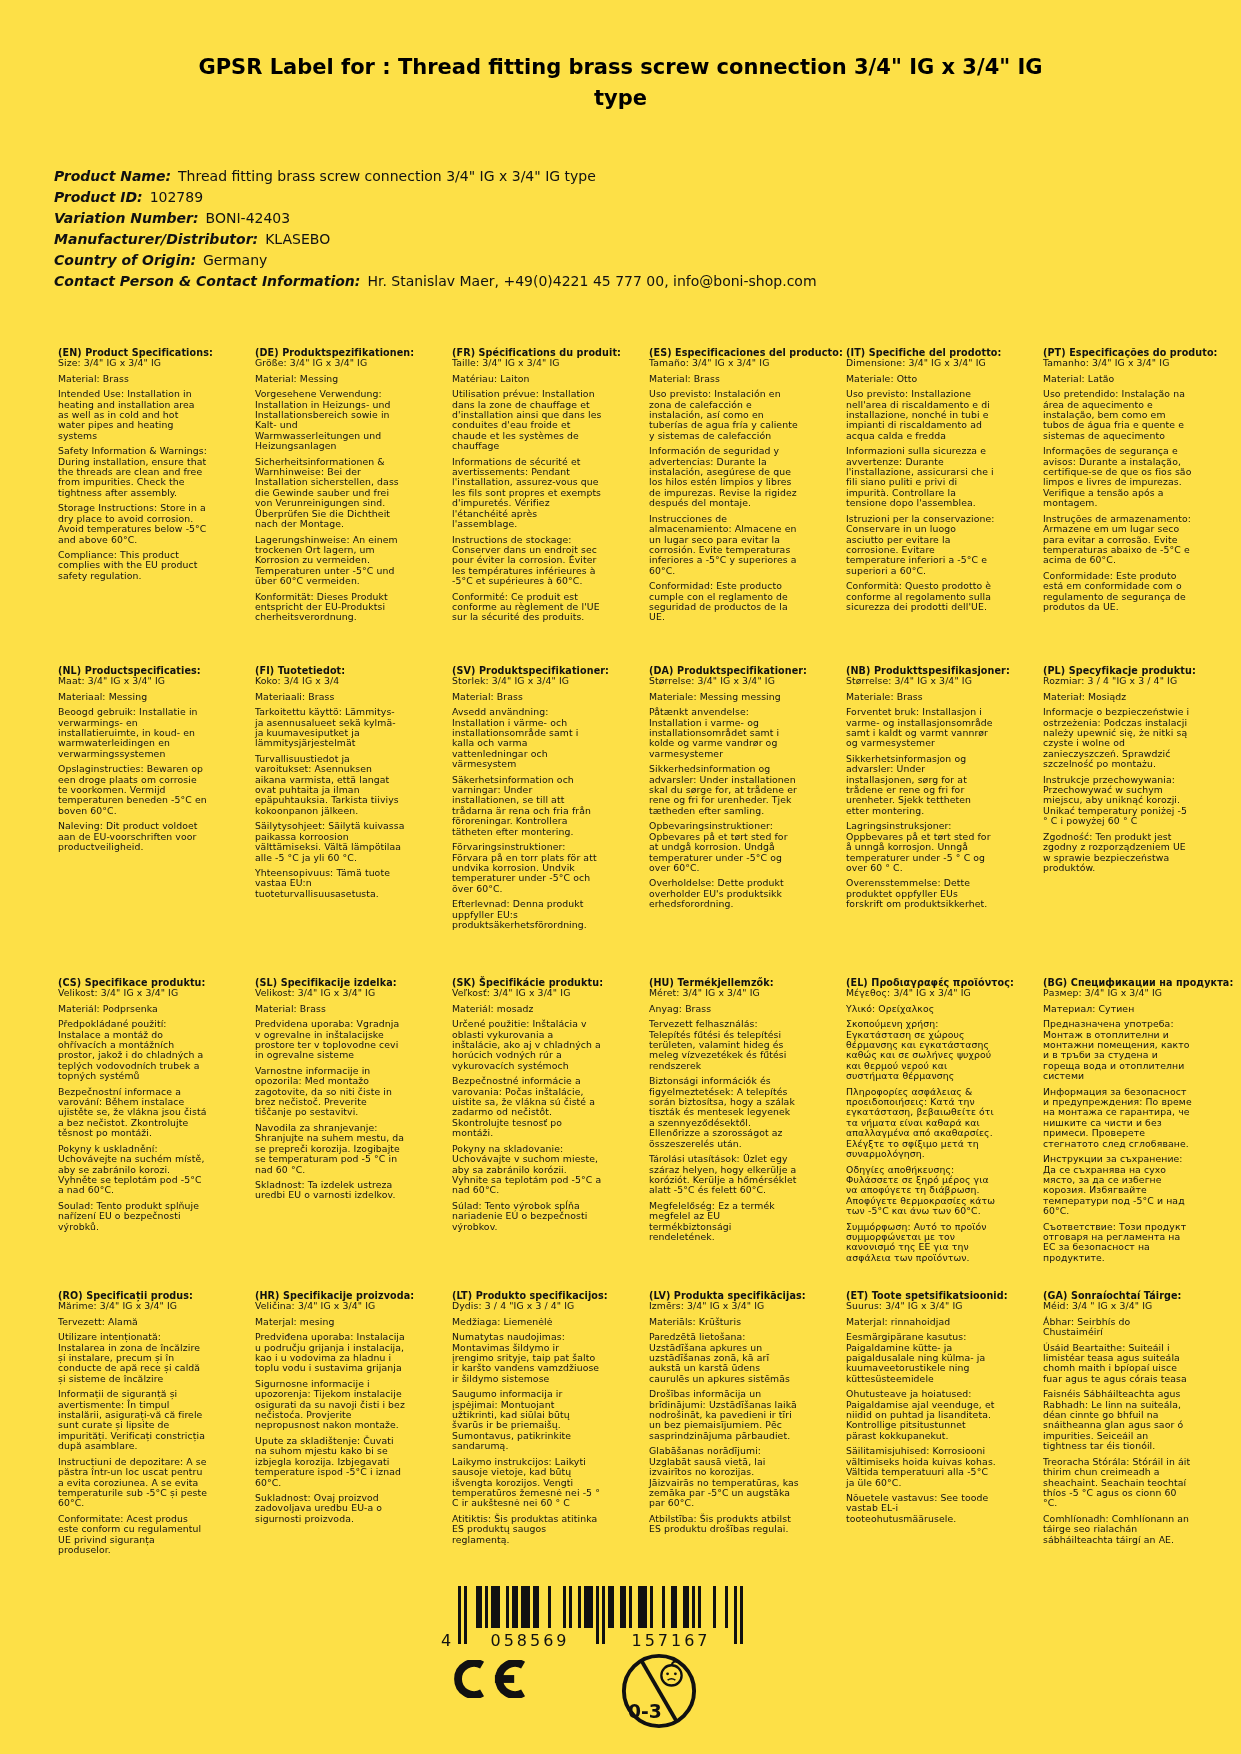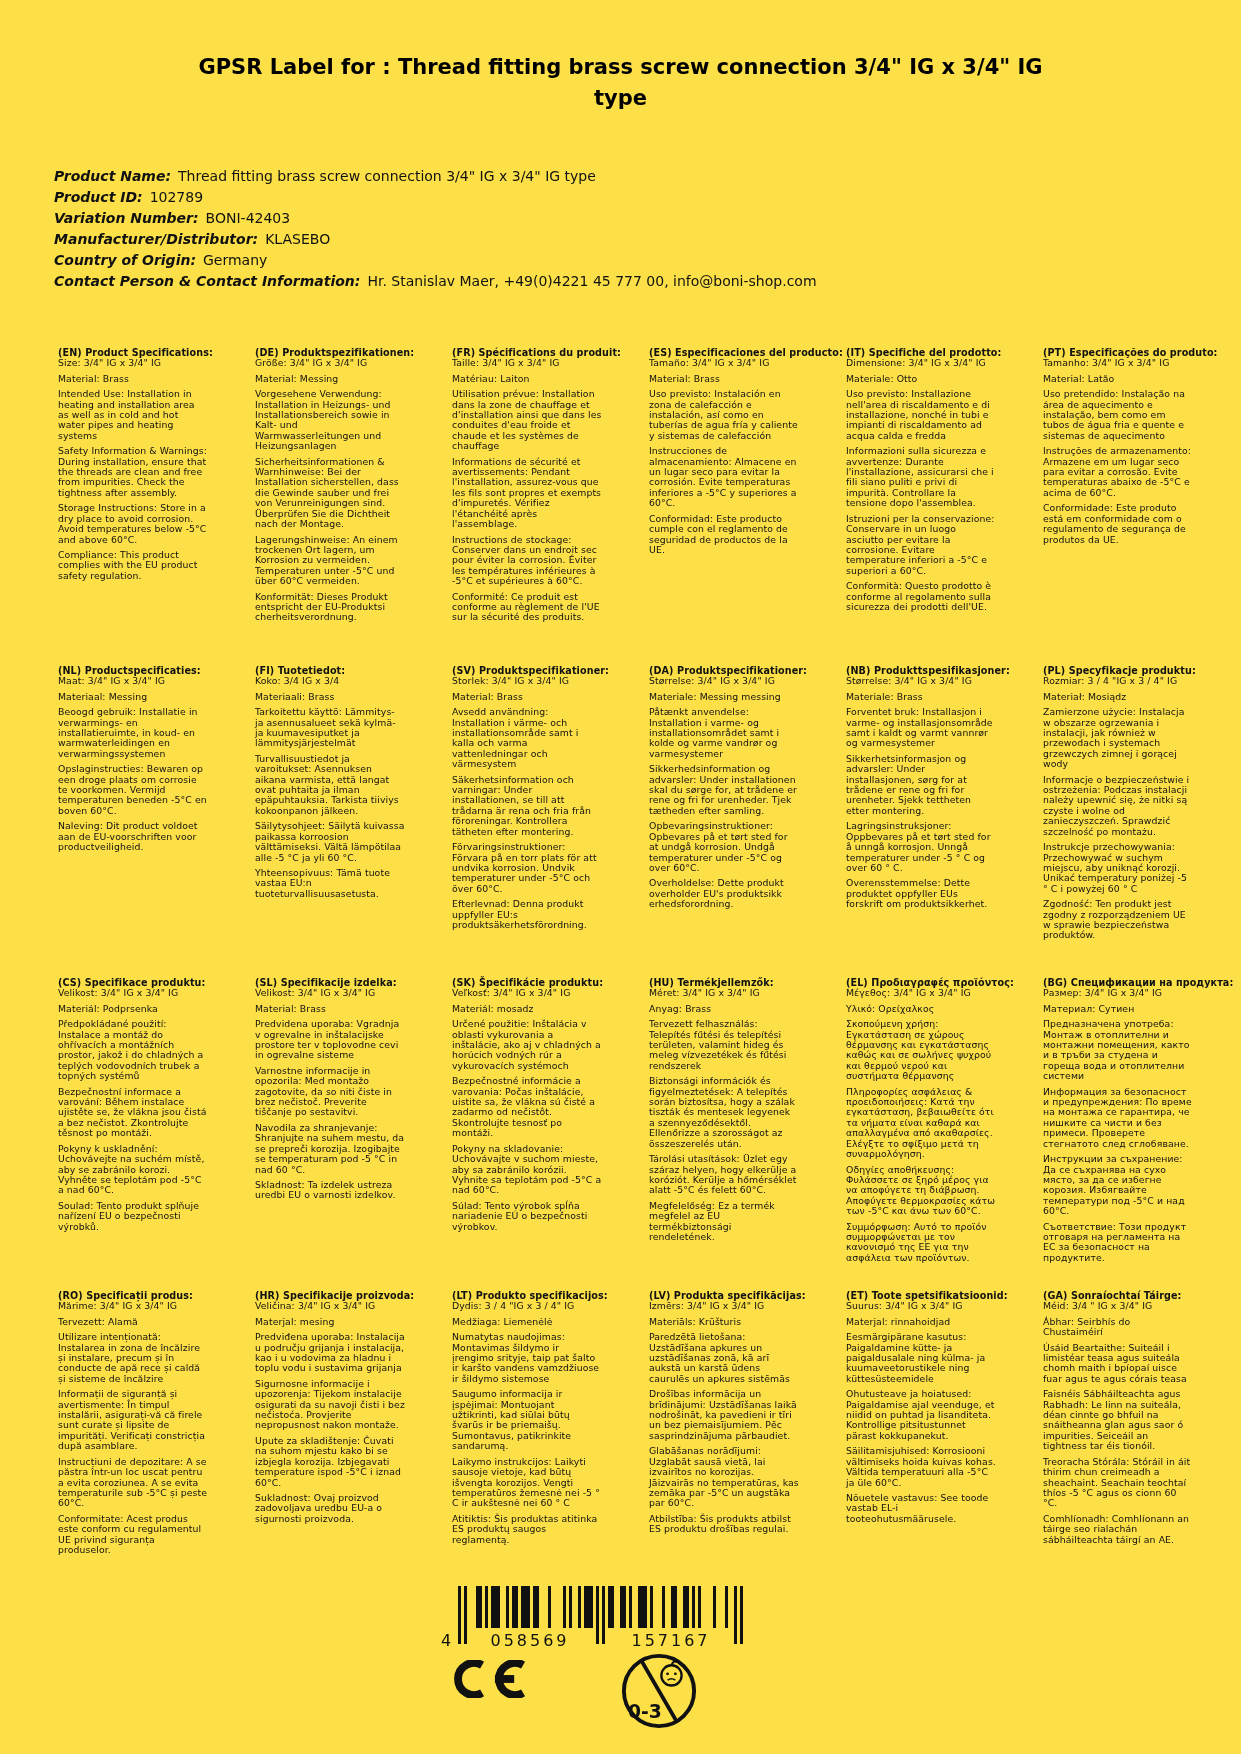--- a/index.html
+++ b/index.html
@@ -95,20 +95,21 @@
           <p>Conformité: Ce produit est conforme au règlement de l'UE sur la sécurité des produits.</p>
         </div>
   </div>
 
   <div class="lang-block">
     <div class="lang-header">(ES) Especificaciones del producto:</div>
     <div class="lang-body">
           <p class="first">Tamaño: 3/4" IG x 3/4" IG</p>
           <p>Material: Brass</p>
           <p>Uso previsto: Instalación en zona de calefacción e instalación, así como en tuberías de agua fría y caliente y sistemas de calefacción</p>
+          <p>Información de seguridad y advertencias: Durante la instalación, asegúrese de que los hilos estén limpios y libres de impurezas. Revise la rigidez después del montaje.</p>
           <p>Instrucciones de almacenamiento: Almacene en un lugar seco para evitar la corrosión. Evite temperaturas inferiores a -5°C y superiores a 60°C.</p>
           <p>Conformidad: Este producto cumple con el reglamento de seguridad de productos de la UE.</p>
         </div>
   </div>
 
   <div class="lang-block">
     <div class="lang-header">(IT) Specifiche del prodotto:</div>
     <div class="lang-body">
           <p class="first">Dimensione: 3/4" IG x 3/4" IG</p>
           <p>Materiale: Otto</p>
@@ -118,20 +119,21 @@
           <p>Conformità: Questo prodotto è conforme al regolamento sulla sicurezza dei prodotti dell'UE.</p>
         </div>
   </div>
 
   <div class="lang-block">
     <div class="lang-header">(PT) Especificações do produto:</div>
     <div class="lang-body">
           <p class="first">Tamanho: 3/4" IG x 3/4" IG</p>
           <p>Material: Latão</p>
           <p>Uso pretendido: Instalação na área de aquecimento e instalação, bem como em tubos de água fria e quente e sistemas de aquecimento</p>
+          <p>Informações de segurança e avisos: Durante a instalação, certifique-se de que os fios são limpos e livres de impurezas. Verifique a tensão após a montagem.</p>
           <p>Instruções de armazenamento: Armazene em um lugar seco para evitar a corrosão. Evite temperaturas abaixo de -5°C e acima de 60°C.</p>
           <p>Conformidade: Este produto está em conformidade com o regulamento de segurança de produtos da UE.</p>
         </div>
   </div>
 
   <div class="lang-block">
     <div class="lang-header">(NL) Productspecificaties:</div>
     <div class="lang-body">
           <p class="first">Maat: 3/4" IG x 3/4" IG</p>
           <p>Materiaal: Messing</p>
@@ -187,21 +189,20 @@
           <p>Lagringsinstruksjoner: Oppbevares på et tørt sted for å unngå korrosjon. Unngå temperaturer under -5 ° C og over 60 ° C.</p>
           <p>Overensstemmelse: Dette produktet oppfyller EUs forskrift om produktsikkerhet.</p>
         </div>
   </div>
 
   <div class="lang-block">
     <div class="lang-header">(PL) Specyfikacje produktu:</div>
     <div class="lang-body">
           <p class="first">Rozmiar: 3 / 4 "IG x 3 / 4" IG</p>
           <p>Materiał: Mosiądz</p>
-          <p>Zamierzone użycie: Instalacja w obszarze ogrzewania i instalacji, jak również w przewodach i systemach grzewczych zimnej i gorącej wody</p>
           <p>Informacje o bezpieczeństwie i ostrzeżenia: Podczas instalacji należy upewnić się, że nitki są czyste i wolne od zanieczyszczeń. Sprawdzić szczelność po montażu.</p>
           <p>Instrukcje przechowywania: Przechowywać w suchym miejscu, aby uniknąć korozji. Unikać temperatury poniżej -5 ° C i powyżej 60 ° C</p>
           <p>Zgodność: Ten produkt jest zgodny z rozporządzeniem UE w sprawie bezpieczeństwa produktów.</p>
         </div>
   </div>
 
   <div class="lang-block">
     <div class="lang-header">(CS) Specifikace produktu:</div>
     <div class="lang-body">
           <p class="first">Velikost: 3/4" IG x 3/4" IG</p>

